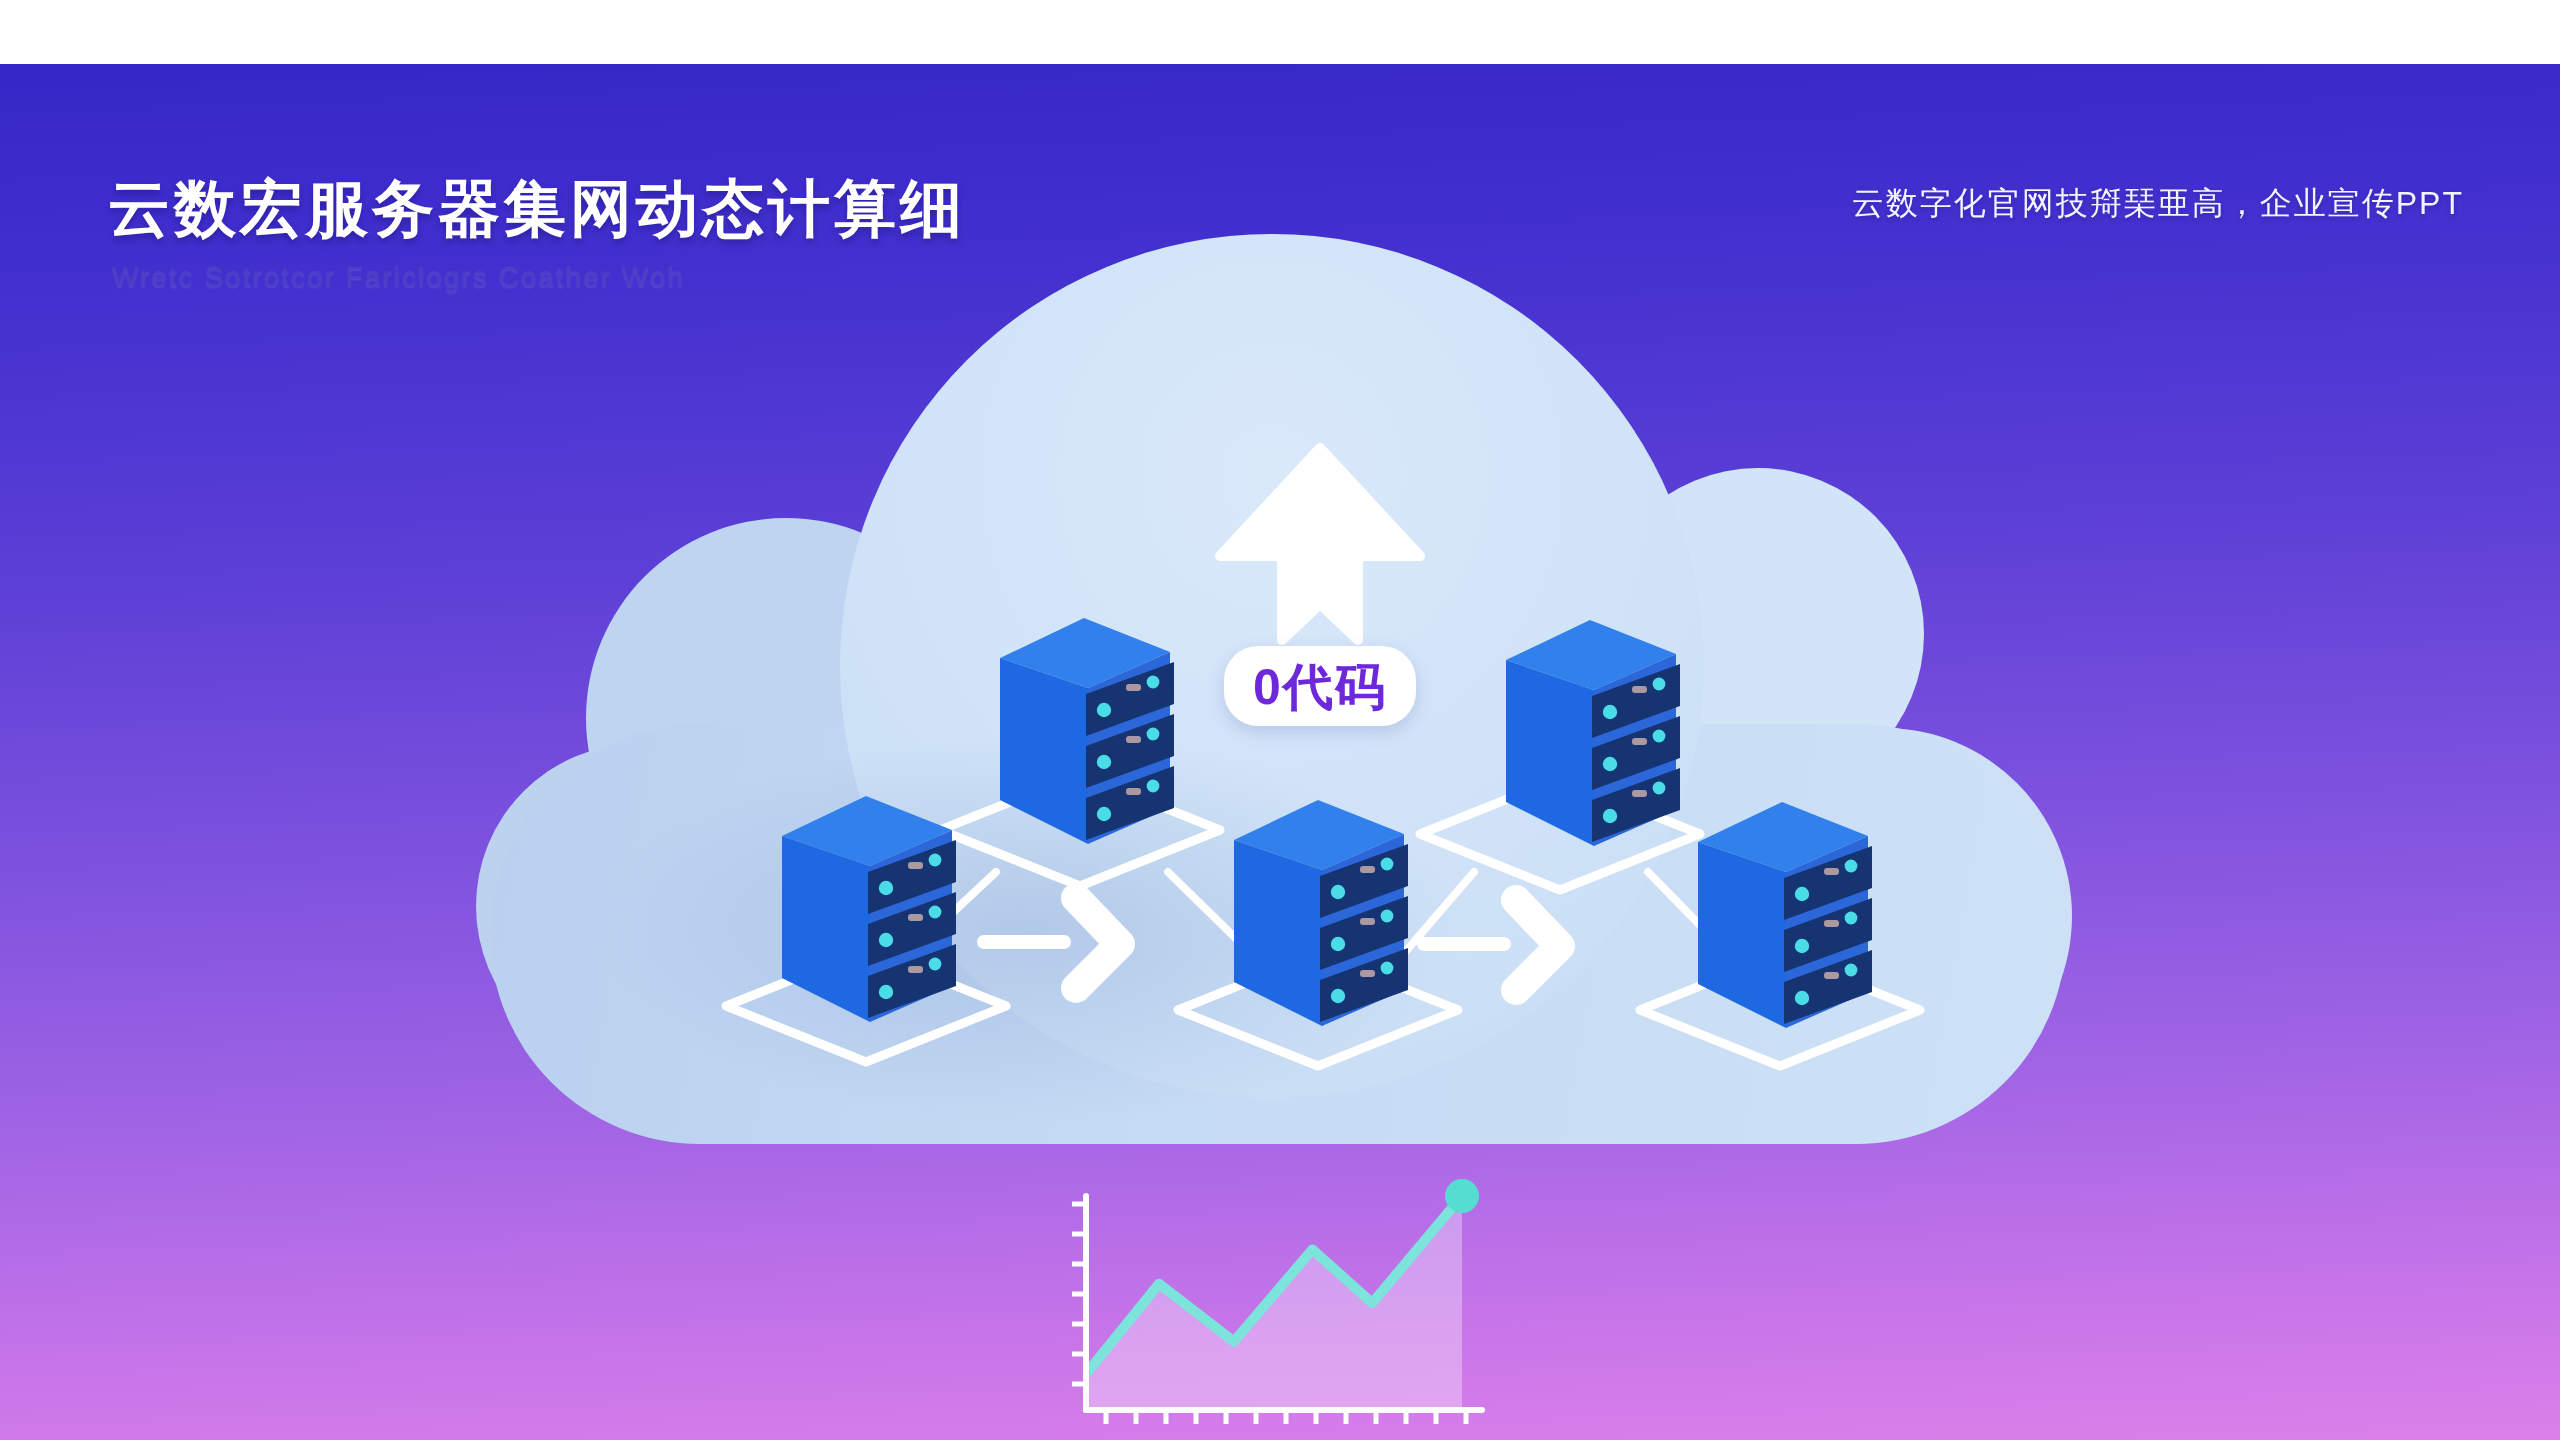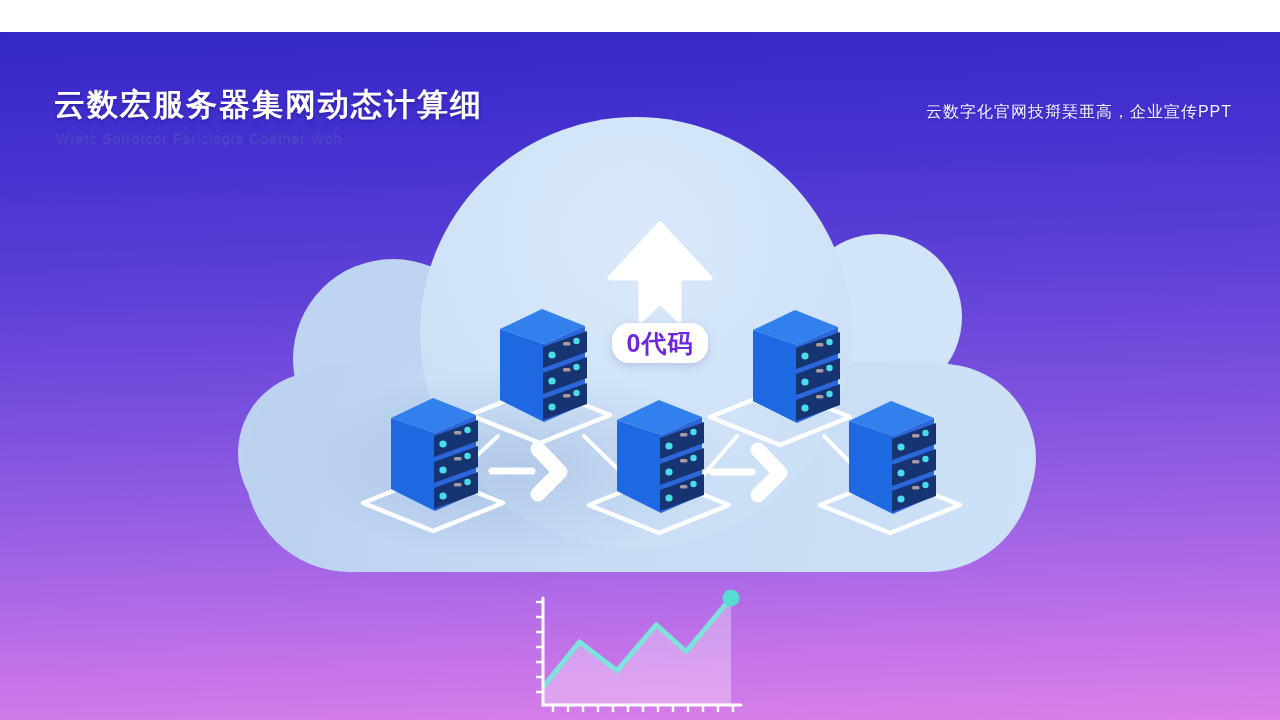--- a/index.html
+++ b/index.html
@@ -5,21 +5,21 @@
   html,body{margin:0;padding:0;}
   body{width:1280px;height:720px;overflow:hidden;font-family:"Liberation Sans",sans-serif;}
   .slide{position:relative;width:1280px;height:720px;overflow:hidden;
     background:linear-gradient(178deg,#3527c7 0%,#4431cf 16%,#5c3fd6 34%,#7c51de 52%,#a164e5 70%,#c875e9 86%,#e485ea 100%);margin-top:32px;}
 
   
   .title{position:absolute;left:54px;top:52px;margin:0;color:#ffffff;font-size:31px;font-weight:700;
     letter-spacing:2px;text-shadow:0 2px 3px rgba(25,20,120,0.45);}
   .subtitle{position:absolute;left:56px;top:98px;color:#4b40c4;font-size:14px;letter-spacing:1px;
     text-shadow:0 1px 1px rgba(255,255,255,0.12);}
-  .corner-note{position:absolute;right:48px;top:70px;color:#f2f4ff;font-size:16px;letter-spacing:1px;
+  .corner-note{position:absolute;right:48px;top:60px;color:#f2f4ff;font-size:16px;letter-spacing:1px;
     text-shadow:0 1px 2px rgba(30,25,130,0.4);}
 
   
   .cloud-part{position:absolute;border-radius:50%;}
   .cloud-lobe-farleft {left:238px;top:340px;width:162px;height:162px;background:#bcd2ef;}
   .cloud-lobe-midleft {left:293px;top:227px;width:200px;height:200px;background:#bed4f1;}
   .cloud-lobe-right   {left:796px;top:202px;width:166px;height:166px;background:#d2e4f8;}
   .cloud-bulge-right  {left:848px;top:332px;width:188px;height:188px;background:#cde0f6;}
   .cloud-body{left:245px;top:330px;width:788px;height:210px;border-radius:118px;
     background:linear-gradient(100deg,#b9d0ef 0%,#c6dbf4 45%,#cde1f7 100%);}

